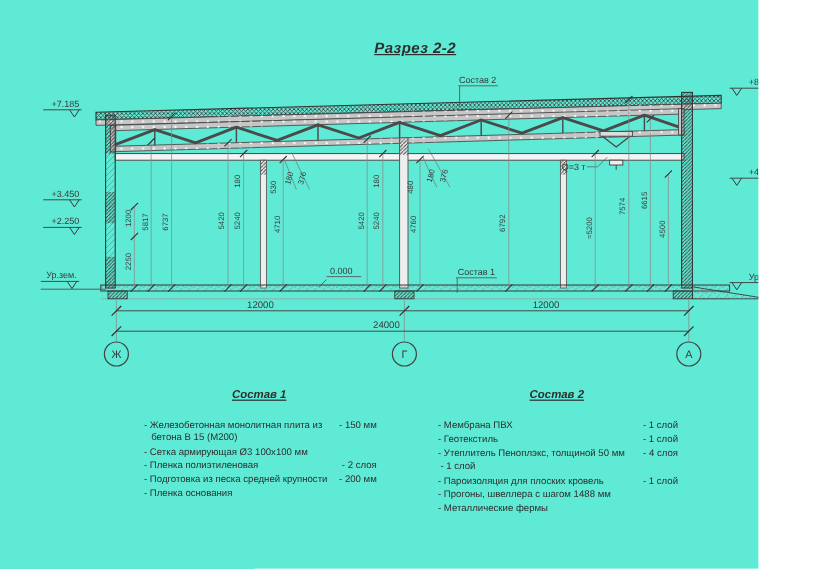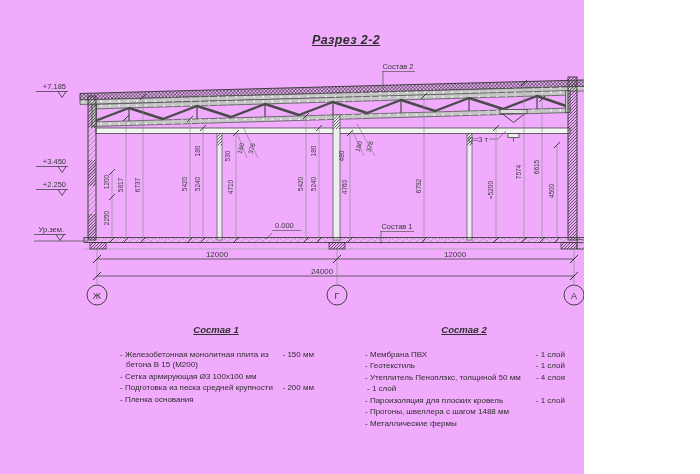--- a/index.html
+++ b/index.html
@@ -1,16 +1,16 @@
 <!DOCTYPE html>
 <html><head>
 <meta charset="utf-8">
 <style>
   html,body{margin:0;padding:0;background:#fff;}
-  .canvas{position:relative;width:584px;height:474px;background:#f0abfc;overflow:hidden;
+  .canvas{position:relative;width:632px;height:474px;background:#5eead4;overflow:hidden;
           font-family:"Liberation Sans",sans-serif;color:#333;}
   .drawing-svg{position:absolute;left:0;top:0;}
   .page-title{position:absolute;left:256px;top:33px;width:180px;text-align:center;
               font-size:12.5px;font-style:italic;font-weight:bold;letter-spacing:.4px;
               text-decoration:underline;color:#2e2e2e;}
   svg text{font-family:"Liberation Sans",sans-serif;fill:#3a3a3a;}
   .vdim{font-size:6.5px;}
   .hdim{font-size:8px;}
   .elev{font-size:7.5px;}
   .axisL{font-size:9px;}
@@ -215,20 +215,24 @@
     <div class="shead">Состав 1</div>
     <div class="srow">
       <div class="stext">- Железобетонная  монолитная плита из бетона В 15 (М200)</div>
       <div class="sval">- 150 мм</div>
     </div>
     <div class="srow">
       <div class="stext">- Сетка армирующая Ø3 100х100 мм</div>
       <div class="sval"></div>
     </div>
     <div class="srow">
+      <div class="stext">- Пленка полиэтиленовая</div>
+      <div class="sval">- 2 слоя</div>
+    </div>
+    <div class="srow">
       <div class="stext">- Подготовка из песка средней крупности</div>
       <div class="sval">- 200 мм</div>
     </div>
     <div class="srow">
       <div class="stext">- Пленка основания</div>
       <div class="sval"></div>
     </div>
   </div>
 
   <div class="sostav" style="left:363px;top:324px;width:202px;">

